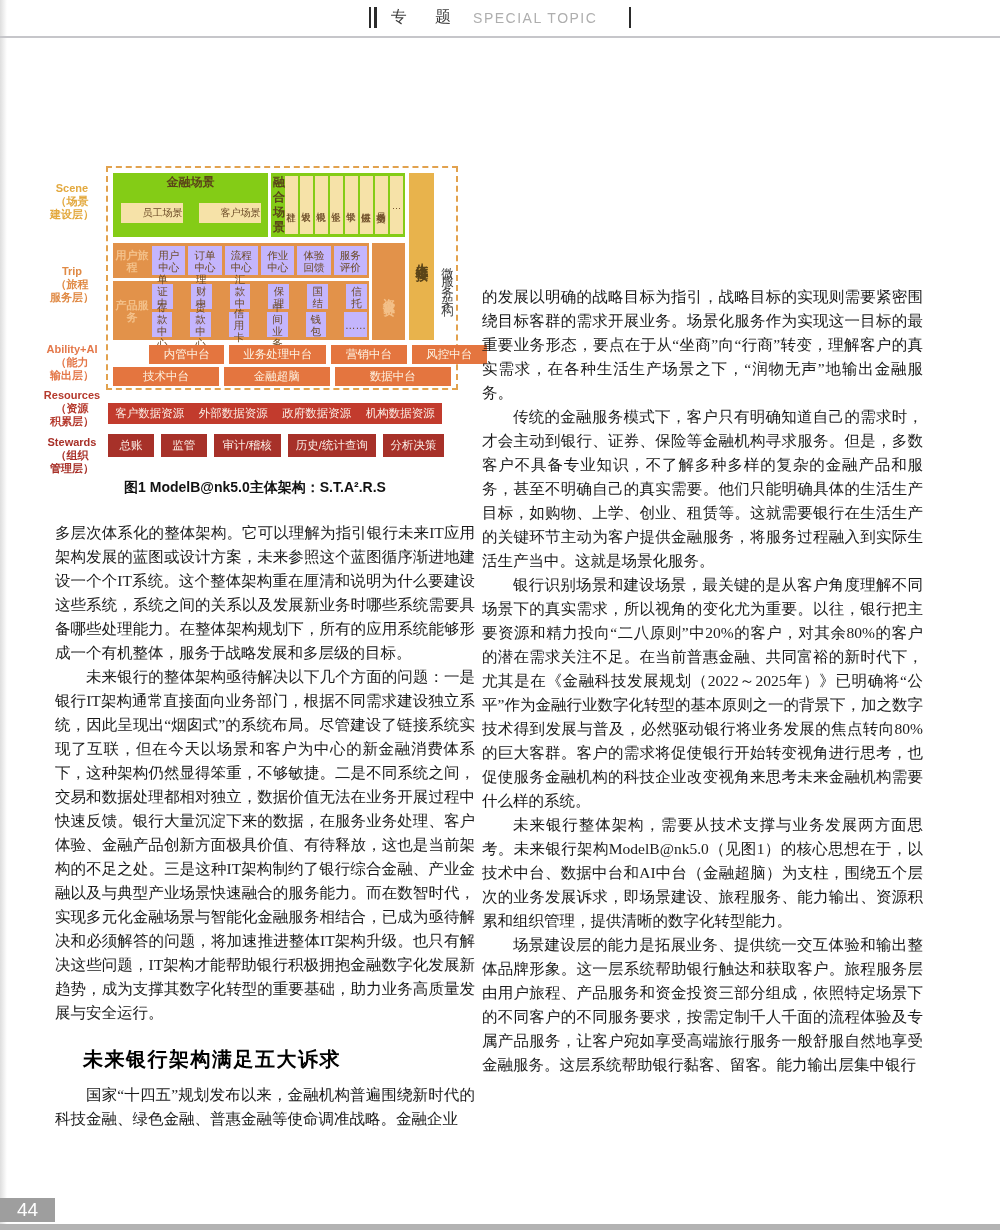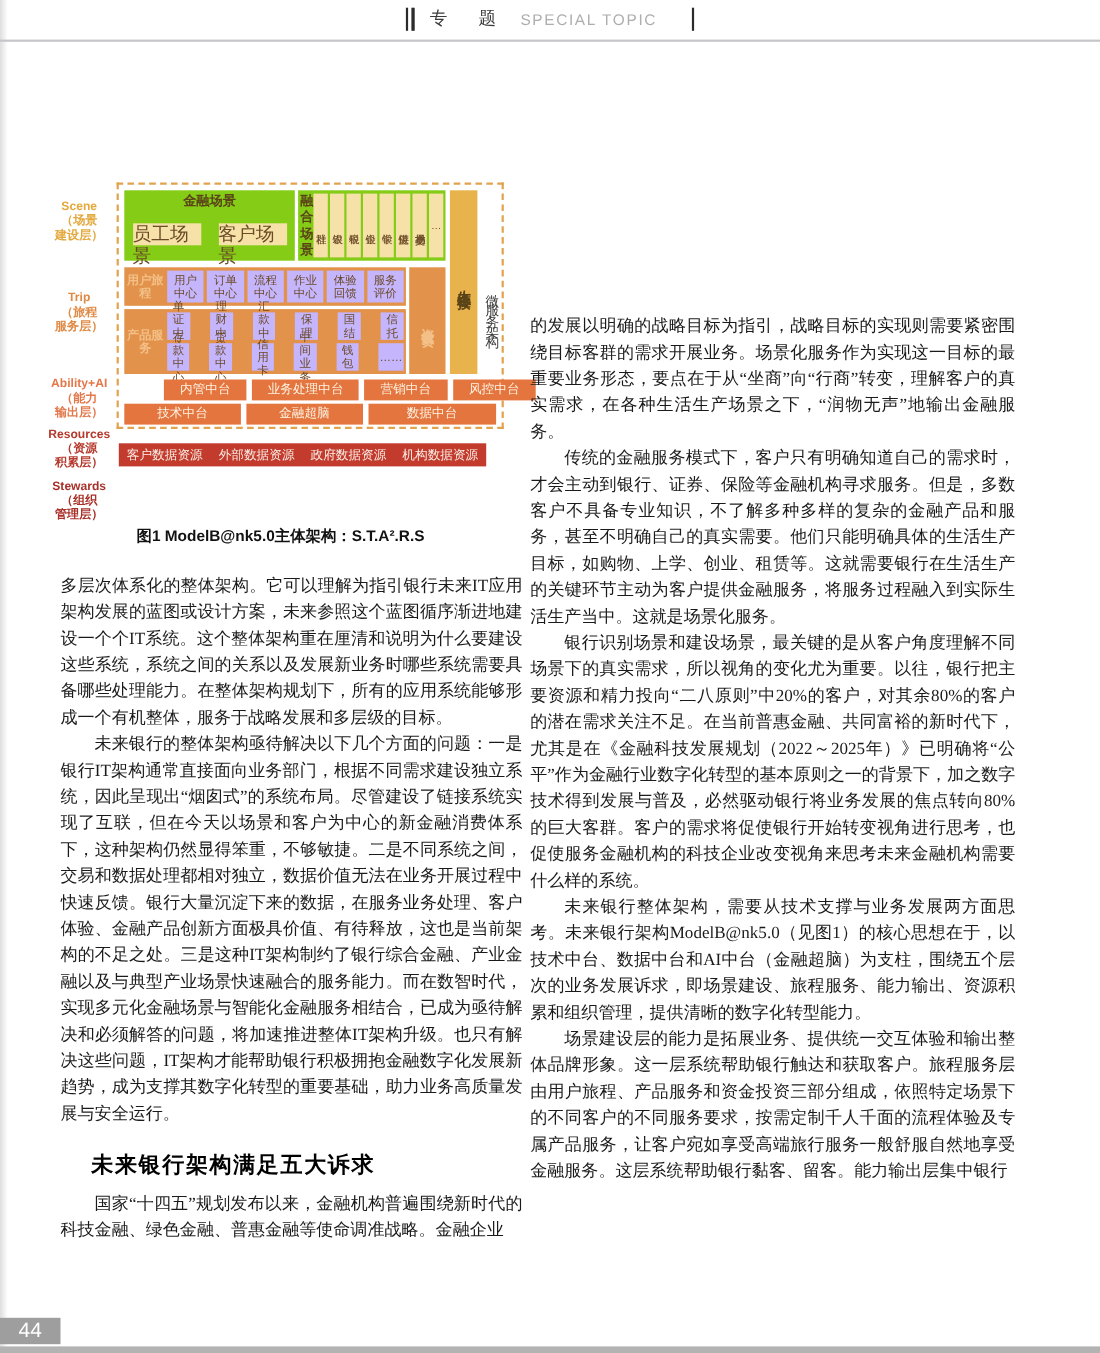--- a/index.html
+++ b/index.html
@@ -32,21 +32,21 @@
   .sl-ste{top:276px;color:#a83129;}
 
   .dashed-box{position:absolute;left:66px;top:6px;width:352px;height:224px;
     border:2px dashed #e2a24e;box-sizing:border-box;}
   .scene-row{position:absolute;left:5px;top:5px;width:292px;height:64px;display:flex;gap:3px;}
   .gpanel{background:#84cc16;box-sizing:border-box;padding:2px;}
   .panel-title{font-size:12px;font-weight:bold;color:#5a4418;text-align:center;line-height:15px;
     font-family:"Liberation Sans","DejaVu Sans",sans-serif;}
   .fin-panel{flex:1.18;display:flex;flex-direction:column;}
   .fin-items{flex:1;display:flex;align-items:center;justify-content:center;gap:16px;}
-  .cream{background:#f6e2a8;color:#6b4a26;font-size:17px;text-align:left;
+  .cream{background:#f6e2a8;color:#6b4a26;font-size:10px;text-align:right;
     font-family:"Liberation Sans","DejaVu Sans",sans-serif;}
   .fin-items .cream{width:62px;height:20px;line-height:20px;}
   .fus-panel{flex:1;display:flex;flex-direction:row;}
   .fus-items{flex:1;display:flex;justify-content:center;align-items:stretch;gap:2px;padding:1px 0;}
   .vbox{writing-mode:vertical-rl;text-orientation:upright;width:13px;font-size:9.5px;line-height:13px;
     display:flex;align-items:center;justify-content:center;background:#f6e2a8;color:#6b4a26;
     font-family:"Liberation Sans","DejaVu Sans",sans-serif;}
   .trip-row1{position:absolute;left:5px;top:75px;width:256px;height:35px;background:#e2924a;
     display:flex;align-items:center;padding:2px;box-sizing:border-box;gap:3px;}
   .trip-label{width:34px;color:#f3c089;font-size:11px;line-height:12px;text-align:center;font-weight:bold;
@@ -225,20 +225,27 @@
     </div>
   </div>
 
   <div class="resources-bar">
     <span>客户数据资源</span>
     <span>外部数据资源</span>
     <span>政府数据资源</span>
     <span>机构数据资源</span>
   </div>
 
+  <div class="stewards-row">
+    <div class="sbox" style="flex:1.5">总账</div>
+    <div class="sbox" style="flex:1.5">监管</div>
+    <div class="sbox" style="flex:2.2">审计/稽核</div>
+    <div class="sbox" style="flex:2.9">历史/统计查询</div>
+    <div class="sbox" style="flex:2.0">分析决策</div>
+  </div>
 
   <div class="caption">图1 ModelB@nk5.0主体架构：S.T.A².R.S</div>
 </div>
 
 <div class="col left-col">
   <p class="noindent">多层次体系化的整体架构。它可以理解为指引银行未来IT应用架构发展的蓝图或设计方案，未来参照这个蓝图循序渐进地建设一个个IT系统。这个整体架构重在厘清和说明为什么要建设这些系统，系统之间的关系以及发展新业务时哪些系统需要具备哪些处理能力。在整体架构规划下，所有的应用系统能够形成一个有机整体，服务于战略发展和多层级的目标。</p>
   <p>未来银行的整体架构亟待解决以下几个方面的问题：一是银行IT架构通常直接面向业务部门，根据不同需求建设独立系统，因此呈现出“烟囱式”的系统布局。尽管建设了链接系统实现了互联，但在今天以场景和客户为中心的新金融消费体系下，这种架构仍然显得笨重，不够敏捷。二是不同系统之间，交易和数据处理都相对独立，数据价值无法在业务开展过程中快速反馈。银行大量沉淀下来的数据，在服务业务处理、客户体验、金融产品创新方面极具价值、有待释放，这也是当前架构的不足之处。三是这种IT架构制约了银行综合金融、产业金融以及与典型产业场景快速融合的服务能力。而在数智时代，实现多元化金融场景与智能化金融服务相结合，已成为亟待解决和必须解答的问题，将加速推进整体IT架构升级。也只有解决这些问题，IT架构才能帮助银行积极拥抱金融数字化发展新趋势，成为支撑其数字化转型的重要基础，助力业务高质量发展与安全运行。</p>
   <div class="sec-heading">未来银行架构满足五大诉求</div>
   <p>国家“十四五”规划发布以来，金融机构普遍围绕新时代的科技金融、绿色金融、普惠金融等使命调准战略。金融企业</p>
 </div>

